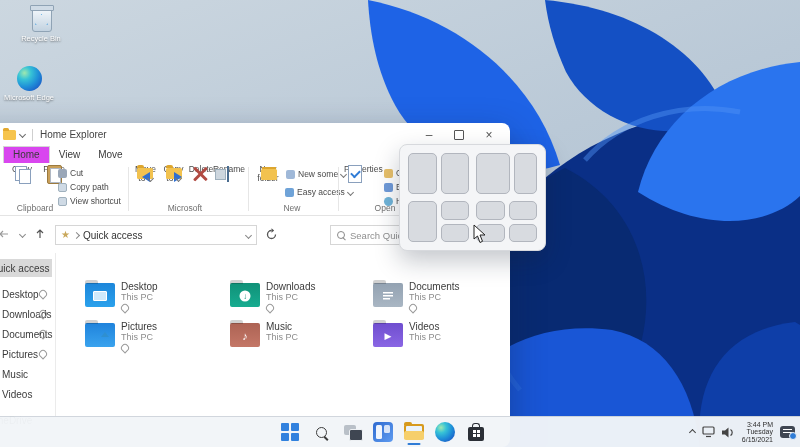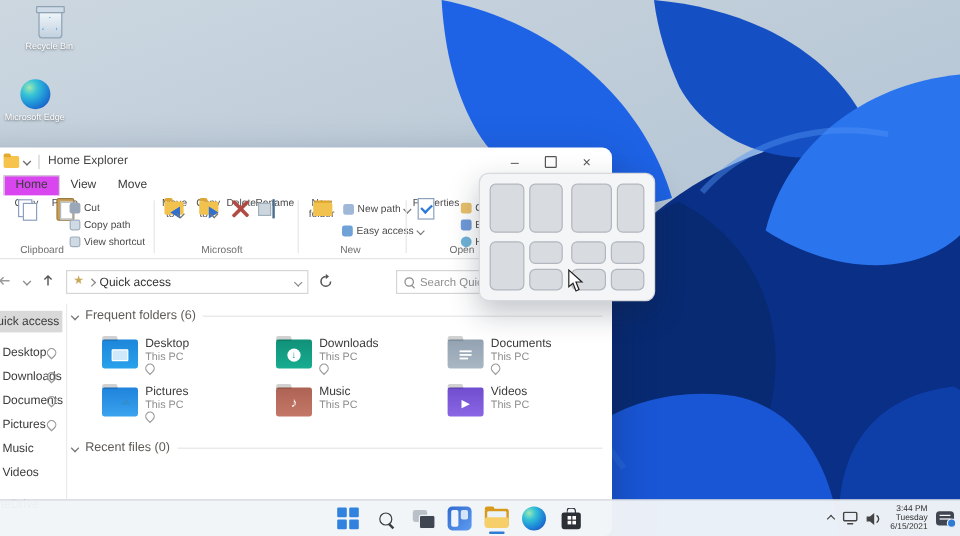--- a/index.html
+++ b/index.html
@@ -277,21 +277,21 @@
       </div>
       <div class="glbl" style="left:180px;width:90px;">Microsoft</div>
       <div class="vsep" style="left:288px;"></div>
 
       <div class="rbtn" style="left:293px;width:30px;">
         <span class="ric"><span class="ic-newf"></span></span>
         <span>New folder</span>
       </div>
       <div class="srow" style="left:326px;top:5px;">
         <span class="si" style="background:#9fb8d8;"></span>
-        <span>New path</span>
+        <span>New some</span>
         <span class="chev down" style="border-color:#777;"></span>
       </div>
       <div class="srow" style="left:325px;top:23px;">
         <span class="si" style="background:#6fa3d8;"></span>
         <span>Easy access</span>
         <span class="chev down" style="border-color:#777;"></span>
       </div>
       <div class="glbl" style="left:300px;width:64px;">New</div>
       <div class="vsep" style="left:378px;"></div>
 
@@ -365,25 +365,20 @@
         <div class="srow-item pad-sub" style="top:132px;">
           <span class="txt">Videos</span>
         </div>
         <div class="srow-item pad-parent" style="top:158px;">
           <span class="txt">OneDrive</span>
         </div>
       </div>
       <div class="divline"></div>
 
       <div class="main">
-        <div class="sechead" style="top:4px;">
-          <span class="chev down" style="border-color:#777;"></span>
-          <span>Frequent folders (6)</span>
-          <span class="line"></span>
-        </div>
 
         <div class="tile" style="left:25px;top:28px;">
           <span class="bigfolder f-desktop">
               <span class="emb emb-screen"></span>
             </span>
           <span>
             <div class="tl-name">Desktop</div>
             <div class="tl-sub">This PC</div>
             <span class="pin" style="position:static;display:inline-block;"></span>
           </span>
@@ -429,25 +424,20 @@
         <div class="tile" style="left:313px;top:68px;">
           <span class="bigfolder f-videos">
               <span class="emb" style="font-size:9px;">▶</span>
             </span>
           <span>
             <div class="tl-name">Videos</div>
             <div class="tl-sub">This PC</div>
           </span>
         </div>
 
-        <div class="sechead" style="top:114px;">
-          <span class="chev down" style="border-color:#777;"></span>
-          <span>Recent files (0)</span>
-          <span class="line"></span>
-        </div>
       </div>
     </div>
   </div>
 
   <div class="flyout">
     <div class="opt opt1">
       <span class="cell"></span>
       <span class="cell"></span>
     </div>
     <div class="opt opt2">

